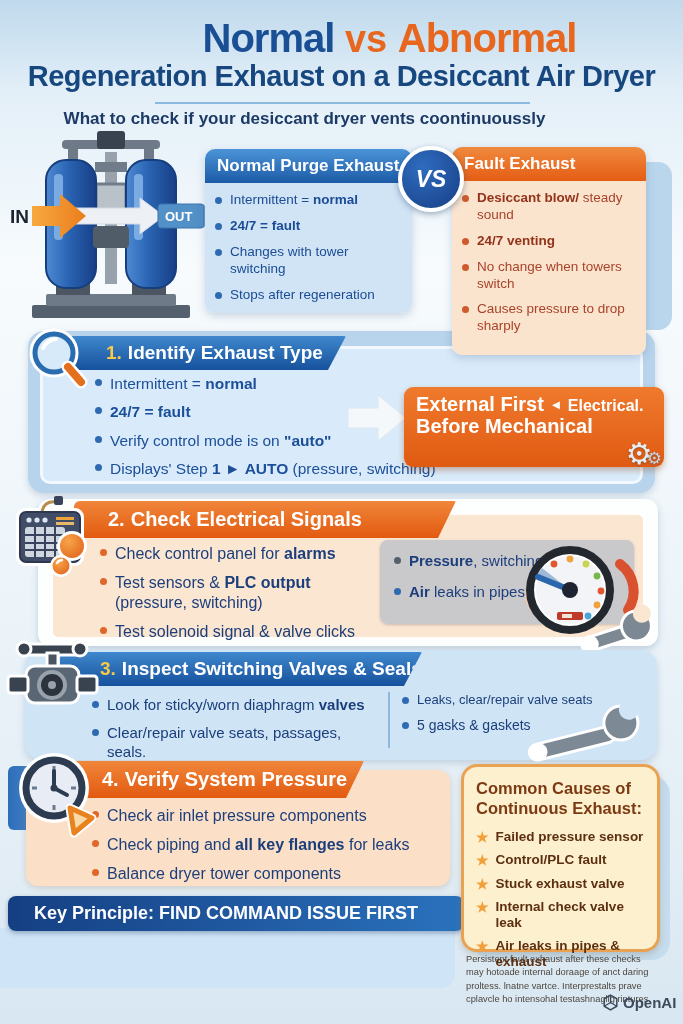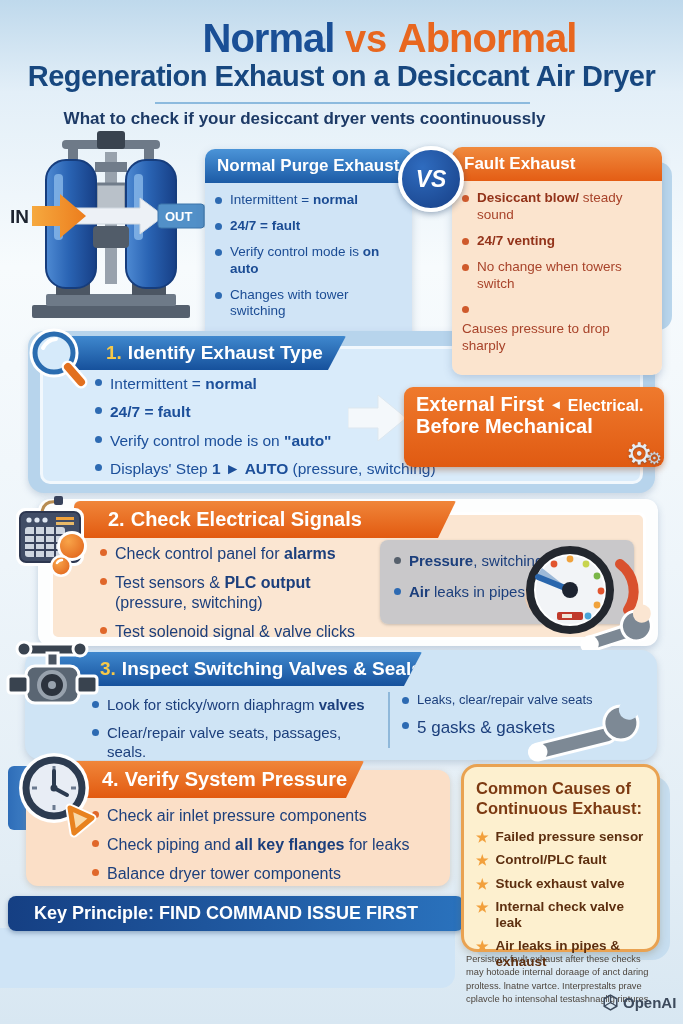--- a/index.html
+++ b/index.html
@@ -134,50 +134,46 @@
       <div class="li norm-li">
           <span class="dot dot-blue"></span>
           <span><span>Intermittent = </span><span class="b">normal</span></span>
         </div>
       <div class="li norm-li">
           <span class="dot dot-blue"></span>
           <span><span class="b">24/7 = fault</span></span>
         </div>
       <div class="li norm-li">
           <span class="dot dot-blue"></span>
-          <span><span>Verify control mode is </span><span class="b">on auto</span></span>
-        </div>
-      <div class="li norm-li">
-          <span class="dot dot-blue"></span>
           <span><span>Changes with tower switching</span></span>
         </div>
       <div class="li norm-li" style="margin-bottom:2px;">
           <span class="dot dot-blue"></span>
           <span><span>Stops after regeneration</span></span>
         </div>
     </div>
   </div>
 
   <div class="abs" style="left:480px;top:162px;width:192px;height:168px;background:#b9d6ec;border-radius:14px;"></div>
-  <div class="abs panel" style="left:452px;top:147px;width:210px;z-index:2;">
+  <div class="abs panel" style="left:452px;top:147px;width:194px;z-index:2;">
     <div class="panel-head head-orange">Fault Exhaust</div>
     <div class="panel-body body-peach fault">
       <div class="li fault-li">
           <span class="dot dot-red"></span>
           <span><span class="b">Desiccant blow/</span><span> steady sound</span></span>
         </div>
       <div class="li fault-li">
           <span class="dot dot-red"></span>
           <span><span class="b">24/7 venting</span></span>
         </div>
       <div class="li fault-li">
           <span class="dot dot-red"></span>
           <span><span>No change when towers switch</span></span>
         </div>
-      <div class="li fault-li" style="margin-bottom:12px;flex-direction:column;">
+      <div class="li fault-li" style="margin-bottom:12px;">
           <span class="dot dot-red"></span>
           <span><span>Causes pressure to drop sharply</span></span>
         </div>
     </div>
   </div>
 
   <div class="abs vs-badge" style="left:398px;top:146px;z-index:3;">VS</div>
 
   <div class="abs card-blue-outer" style="left:28px;top:331px;width:627px;height:162px;"></div>
   <div class="abs card-blue-inner" style="left:40px;top:346px;width:597px;height:132px;"></div>
@@ -334,21 +330,21 @@
         <span class="dot dot-blue"></span>
         <span><span>Clear/repair valve seats, passages, seals.</span></span>
       </div>
   </div>
   <div class="abs divider-v" style="left:388px;top:692px;height:56px;"></div>
   <div class="abs" style="left:402px;top:692px;width:246px;">
     <div class="li sec-li" style="font-size:13px;">
         <span class="dot dot-blue"></span>
         <span><span>Leaks, clear/repair valve seats</span></span>
       </div>
-    <div class="li sec-li" style="font-size:17px;">
+    <div class="li sec-li" style="font-size:14px;">
         <span class="dot dot-blue"></span>
         <span><span>5 gasks &amp; gaskets</span></span>
       </div>
   </div>
 
   <svg class="abs" style="left:520px;top:700px;z-index:3;" width="132" height="62" viewBox="0 0 132 62">
     <g transform="rotate(-14 66 40)">
       <rect x="8" y="32" width="88" height="16" rx="8" fill="#7d8995" stroke="#ffffff" stroke-width="3"></rect>
       <circle cx="17" cy="40" r="9" fill="#ffffff"></circle>
       <circle cx="104" cy="32" r="17" fill="#7d8995" stroke="#ffffff" stroke-width="3"></circle>

